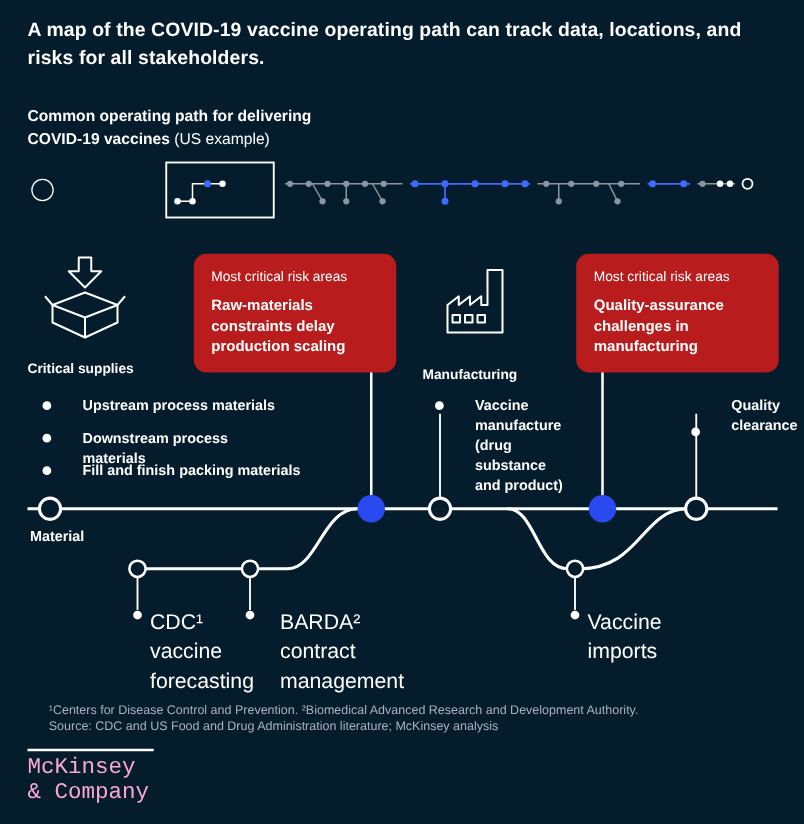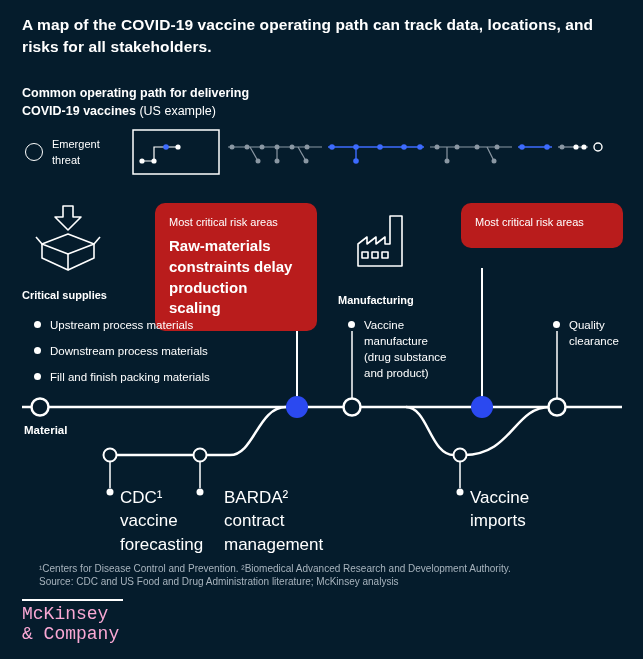--- a/index.html
+++ b/index.html
@@ -13,47 +13,46 @@
   }
   .subtitle{left:22px;top:84px;width:258px;font-size:12.5px;line-height:1.45;}
   .subtitle .b{font-weight:bold;}
   .legend-circle{left:25px;top:143px;width:16px;height:16px;border:1.5px solid #fff;border-radius:50%;}
   .legend-label{left:52px;top:137px;width:64px;font-size:11px;line-height:1.45;}
   .minimap{left:132px;top:128px;}
   .callout{
     background:#b91c1c;border-radius:10px;padding:12px 14px;width:134px;z-index:3;
   }
   .callout .eyebrow{font-size:11px;line-height:1.3;margin-bottom:7px;}
-  .callout .msg{font-size:15px;font-weight:bold;line-height:1.38;}
+  .callout .msg{font-size:12px;font-weight:bold;line-height:1.38;}
   .callout-left{left:155px;top:203px;}
   .callout-right{left:461px;top:203px;}
   .icon{z-index:2;}
   .section-label{font-size:11px;font-weight:bold;}
-  .bullet{position:absolute;display:flex;gap:9px;font-size:11.5px;line-height:1.4;z-index:3;}
+  .bullet{position:absolute;display:flex;gap:25px;font-size:11.5px;line-height:1.4;z-index:3;font-weight:bold;}
   .bullet .dot{flex:0 0 auto;width:7px;height:7px;border-radius:50%;background:#fff;margin-top:4px;}
   .diagram{left:0;top:0;z-index:1;}
   .material-label{left:24px;top:424px;font-size:11.5px;font-weight:bold;z-index:3;}
   .subnode-label{font-size:17px;line-height:1.38;z-index:3;}
   .footnote{left:39px;width:580px;font-size:10px;line-height:1.5;color:#a7b3bd;}
   .logo-rule{left:22px;top:599px;width:101px;height:2px;background:#ffffff;}
   .logo{left:22px;top:605px;font-family:Liberation Mono, monospace;font-size:18px;line-height:1.1;color:#f9a8d4;}
 </style>
 </head>
 <body>
 
 <div class="canvas">
 
   <div class="abs title">A map of the COVID-19 vaccine operating path can track data, locations, and risks for all stakeholders.</div>
 
   <div class="abs subtitle">
     <span class="b">Common operating path for delivering COVID-19 vaccines</span><span> (US example)</span>
   </div>
 
   <div class="abs legend-circle"></div>
-  <div class="abs legend-label">Emergent threat</div>
 
   <svg class="abs minimap" width="480" height="48" viewBox="0 0 480 48">
     <g stroke="#8a97a3" stroke-width="1.2" fill="none">
       <path d="M96,19 H190"></path>
         <path d="M118,19 L126,33"></path>
         <path d="M145,19 V33"></path>
         <path d="M166,19 L174,33"></path>
       <path d="M298,19 H380"></path>
         <path d="M315,19 V33"></path>
         <path d="M355,19 L362,33"></path>
@@ -154,20 +153,21 @@
       <rect x="34" y="44" width="6" height="6"></rect>
     </g>
   </svg>
 
   <div class="abs callout callout-left">
     <div class="eyebrow">Most critical risk areas</div>
     <div class="msg">Raw-materials constraints delay production scaling</div>
   </div>
   <div class="abs callout callout-right">
     <div class="eyebrow">Most critical risk areas</div>
+    <div class="msg">Quality-assurance challenges in manufacturing</div>
   </div>
 
   <div class="abs section-label" style="left:22px;top:289px;">Critical supplies</div>
   <div class="abs section-label" style="left:338px;top:294px;">Manufacturing</div>
 
   <div class="bullet" style="left:34px;top:317px;width:200px;">
     <span class="dot"></span>
     <span>Upstream process materials</span>
   </div>
   <div class="bullet" style="left:34px;top:343px;width:200px;">
@@ -177,21 +177,21 @@
   <div class="bullet" style="left:34px;top:369px;width:210px;">
     <span class="dot"></span>
     <span>Fill and finish packing materials</span>
   </div>
 
   <div class="bullet" style="left:348px;top:317px;width:104px;">
     <span class="dot"></span>
     <span>Vaccine manufacture (drug substance and product)</span>
   </div>
 
-  <div class="bullet" style="left:553px;top:317px;width:68px;">
+  <div class="bullet" style="left:553px;top:317px;width:68px;align-items:flex-end;">
     <span class="dot"></span>
     <span>Quality clearance</span>
   </div>
 
   <div class="abs material-label">Material</div>
   <div class="abs subnode-label" style="left:120px;top:486px;width:72px;">CDC¹ vaccine forecasting</div>
   <div class="abs subnode-label" style="left:224px;top:486px;width:84px;">BARDA² contract management</div>
   <div class="abs subnode-label" style="left:470px;top:486px;width:52px;">Vaccine imports</div>
 
   <div class="abs footnote" style="top:561px;">¹Centers for Disease Control and Prevention. ²Biomedical Advanced Research and Development Authority.</div>

